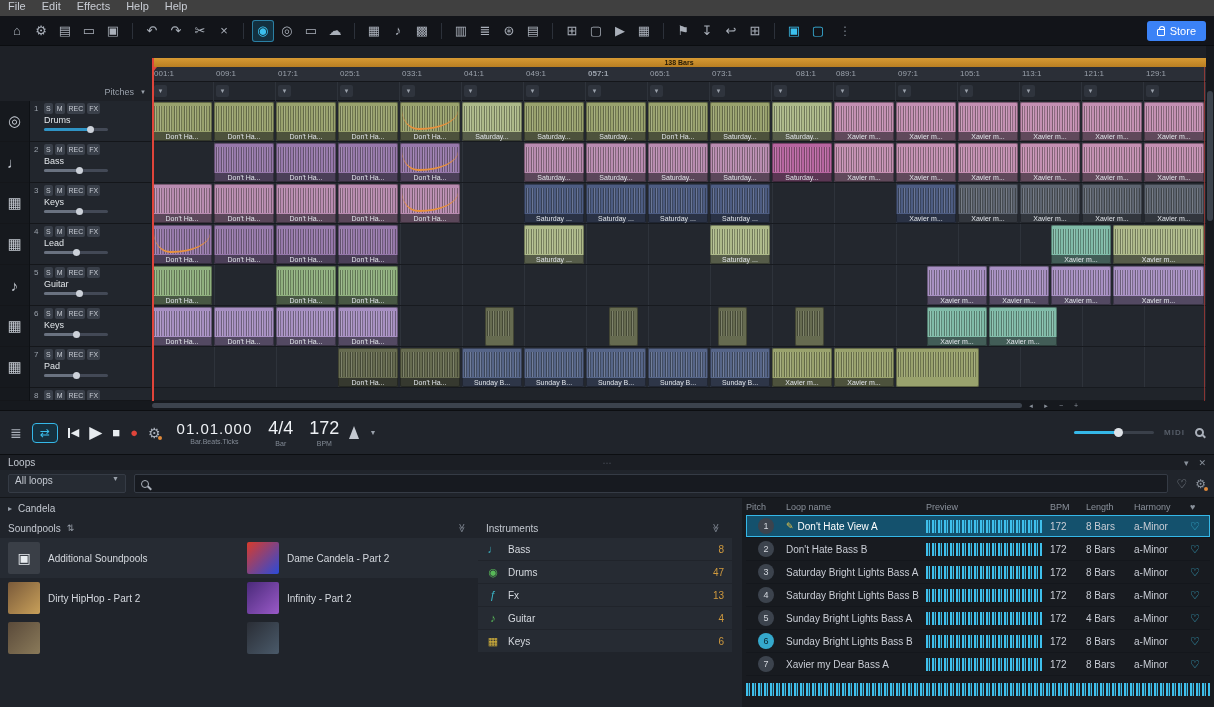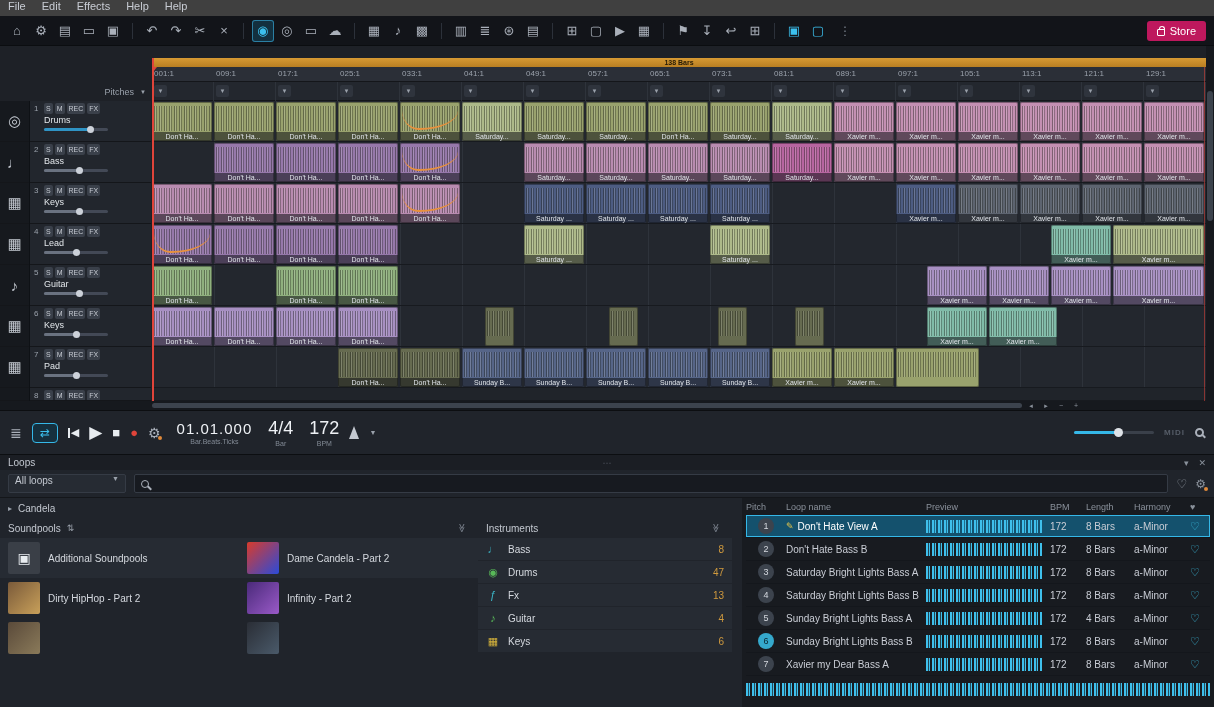--- a/index.html
+++ b/index.html
@@ -10,21 +10,21 @@
   .menubar{height:16px;display:flex;gap:16px;align-items:flex-start;padding:0 8px;background:#404040;font-size:11px;color:#c8ccd4}
 
   
   .toolbar{height:30px;background:#121419;border-bottom:1px solid #0b0d10;display:flex;align-items:center;padding:0 6px;position:relative}
   .tb-items{display:flex;align-items:center;gap:2px}
   .tbi{width:22px;height:22px;border-radius:3px;display:flex;align-items:center;justify-content:center;font-size:13px;color:#aab0ba;cursor:default}
   .tbi.act{color:#3cc0ee;background:#13303f;box-shadow:inset 0 0 0 1px #2b7fa3}
   .tbi.acc{color:#3cc0ee}
   .tbsep{width:1px;height:16px;background:#2c313a;margin:0 6px}
   .tbov{color:#7a818c;margin-left:8px;font-size:12px}
-  .store{position:absolute;right:8px;top:5px;height:20px;background:#be185d;border:none;border-radius:3px;color:#fff;font:11px "Liberation Sans",sans-serif;display:flex;align-items:center;gap:5px;padding:0 10px;cursor:pointer}
+  .store{position:absolute;right:8px;top:5px;height:20px;background:#3b82f6;border:none;border-radius:3px;color:#fff;font:11px "Liberation Sans",sans-serif;display:flex;align-items:center;gap:5px;padding:0 10px;cursor:pointer}
   .bag{width:8px;height:7px;border:1px solid #fff;border-radius:1px;position:relative;margin-top:2px;display:inline-block}
   .bag::before{content:'';position:absolute;top:-4px;left:1px;width:4px;height:3px;border:1px solid #fff;border-bottom:none;border-radius:3px 3px 0 0}
 
   
   .arr{display:flex;height:355px;background:#1e2127}
   .arr-left{width:152px;display:flex;flex-direction:column}
   .topgap{height:36px}
   .pitchhead{height:19px;display:flex;align-items:center;justify-content:flex-end;gap:6px;padding-right:6px;font-size:9px;color:#9aa1ab}
   .pitchhead .pddh{font-size:6px;color:#9aa1ab}
   .tracksleft{flex:1;display:flex}
@@ -352,24 +352,24 @@
         <span>138 Bars</span>
       </div>
       <div class="ruler" id="ruler">
           <div class="rlab" style="left: 2px;">001:1</div>
           <div class="rlab" style="left: 64px;">009:1</div>
           <div class="rlab" style="left: 126px;">017:1</div>
           <div class="rlab" style="left: 188px;">025:1</div>
           <div class="rlab" style="left: 250px;">033:1</div>
           <div class="rlab" style="left: 312px;">041:1</div>
           <div class="rlab" style="left: 374px;">049:1</div>
-          <div class="rlab" style="left: 436px;">057:1</div>
+          <div class="rlab" style="left: 436px; font-weight: bold;">057:1</div>
           <div class="rlab" style="left: 498px;">065:1</div>
           <div class="rlab" style="left: 560px;">073:1</div>
-          <div class="rlab" style="left: 622px;">081:1</div>
+          <div class="rlab" style="left: 644px;">081:1</div>
           <div class="rlab" style="left: 684px;">089:1</div>
           <div class="rlab" style="left: 746px;">097:1</div>
           <div class="rlab" style="left: 808px;">105:1</div>
           <div class="rlab" style="left: 870px;">113:1</div>
           <div class="rlab" style="left: 932px;">121:1</div>
           <div class="rlab" style="left: 994px;">129:1</div>
         </div>
       <div class="pitchrow" id="pitchrow">
           <div class="pcell" style="left: 0px;">
             <div class="pdd">▼</div>

